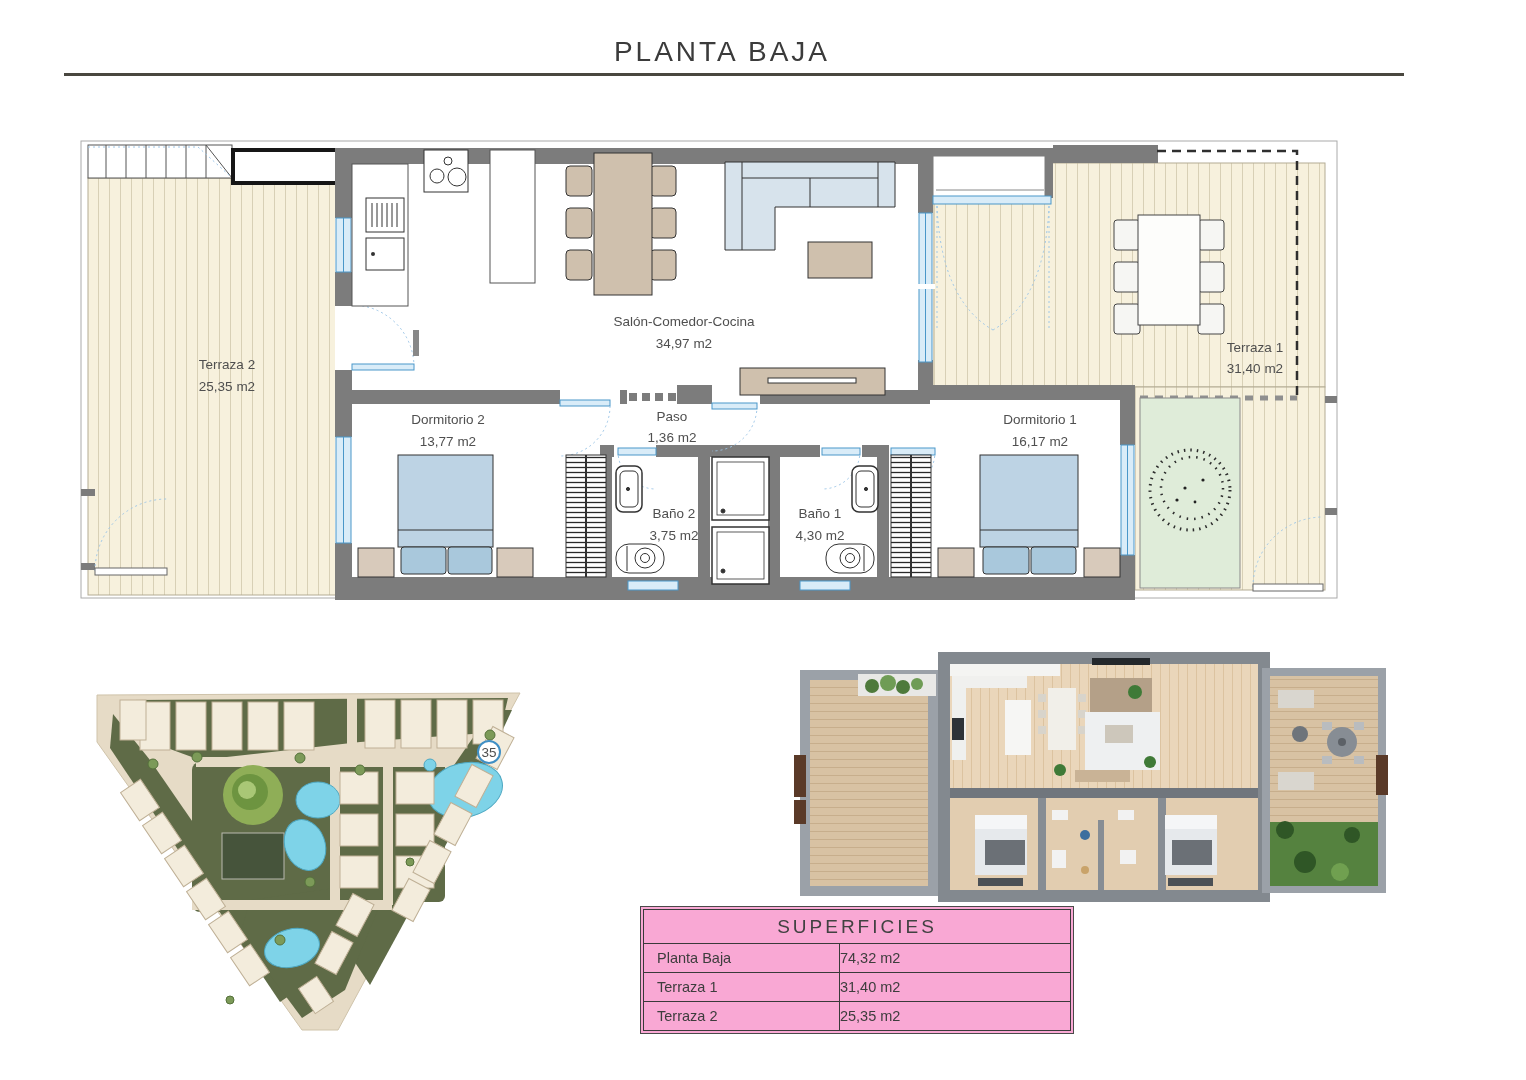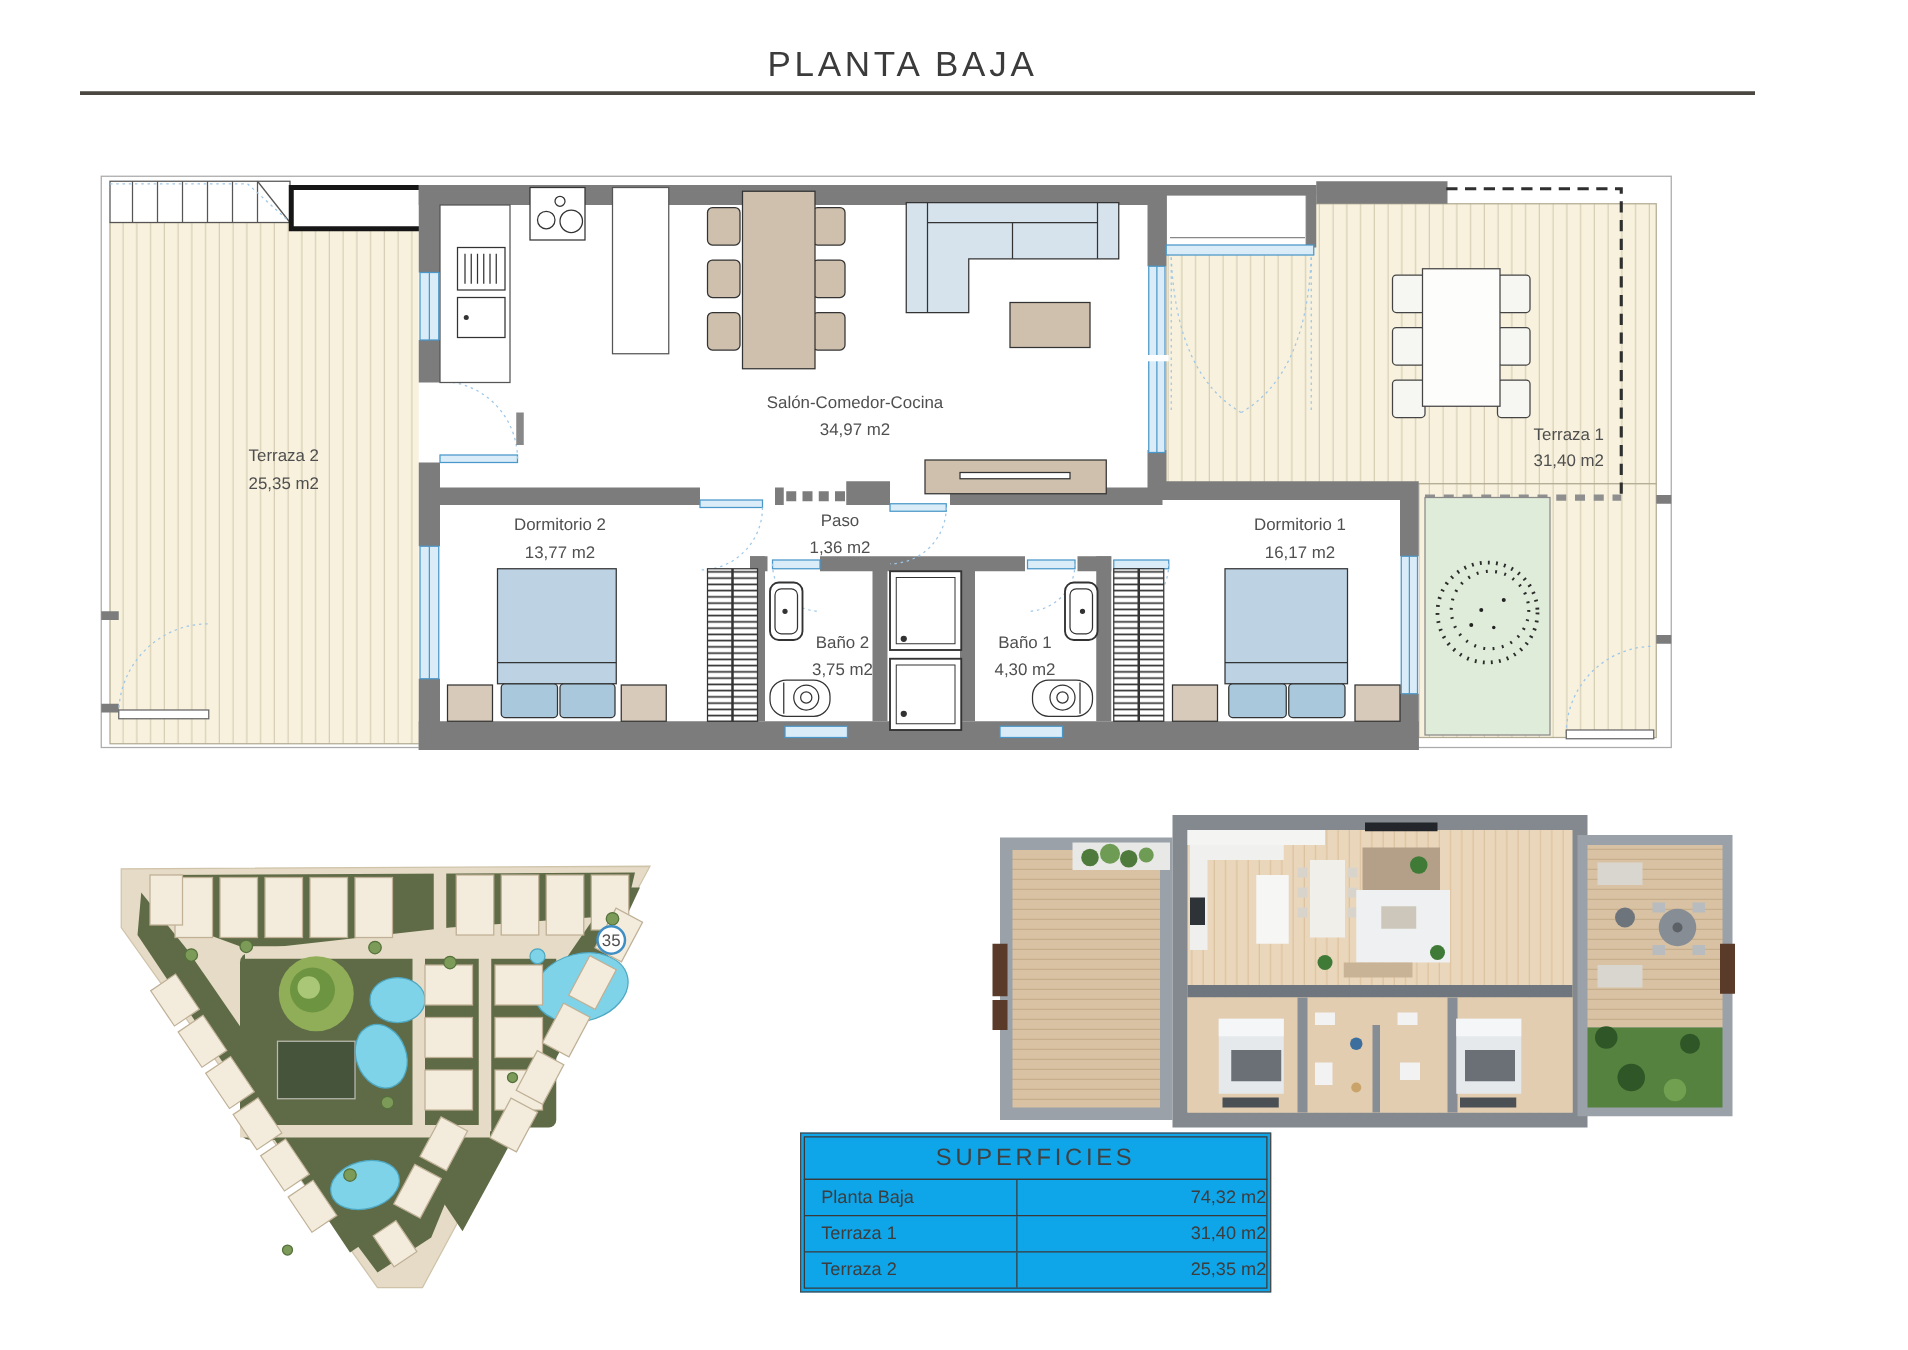--- a/index.html
+++ b/index.html
@@ -5,29 +5,29 @@
   html,body{margin:0;padding:0;background:#fff;}
   .page{position:relative;width:1526px;height:1080px;background:#fff;overflow:hidden;
         font-family:"Liberation Sans", sans-serif;}
   .page-title{position:absolute;left:0;top:36px;width:1444px;text-align:center;
         font-size:28px;font-weight:400;letter-spacing:3px;color:#3b3b3b;margin:0;}
   .title-rule{position:absolute;left:64px;top:73px;width:1340px;height:3px;background:#49473f;}
   svg{position:absolute;display:block;}
   #fp{left:78px;top:138px;}
   #site{left:88px;top:672px;}
   #r3d{left:782px;top:645px;}
-  .sup-table{position:absolute;left:640px;top:906px;width:377px;background:#0ea5e9;
+  .sup-table{position:absolute;left:640px;top:906px;width:434px;background:#f9a8d4;
         border:1.5px solid #4a4a4a;padding:2px;box-sizing:border-box;}
   .sup-header{border:1.5px solid #3a3a3a;height:33px;line-height:33px;text-align:center;
         font-size:19px;letter-spacing:3px;color:#414141;}
   .sup-body{border:1.3px solid #3a3a3a;margin-top:-1.5px;}
   .sup-row{display:flex;height:28px;line-height:28px;font-size:14.5px;color:#3d3d3d;}
   .sup-row + .sup-row{border-top:1.3px solid #3a3a3a;}
   .sup-label{width:46%;padding-left:13px;border-right:1.3px solid #3a3a3a;box-sizing:border-box;}
-  .sup-value{flex:1;text-align:right;}
+  .sup-value{flex:1;text-align:left;}
   text{font-family:"Liberation Sans", sans-serif;fill:#4f4f4f;font-size:13.5px;}
 </style>
 </head>
 <body>
 
 <div class="page">
 
   <h1 class="page-title">PLANTA BAJA</h1>
   <div class="title-rule"></div>
 

